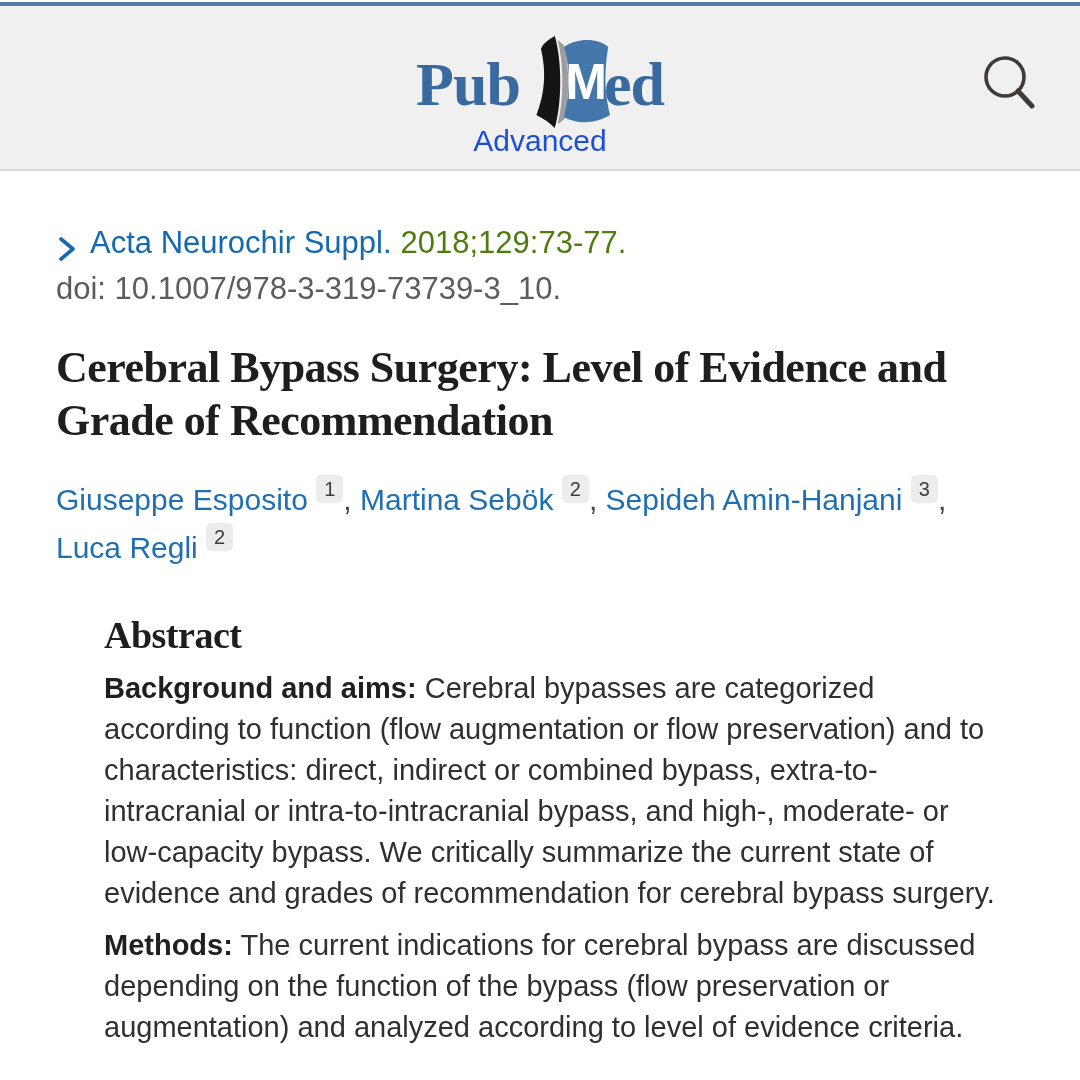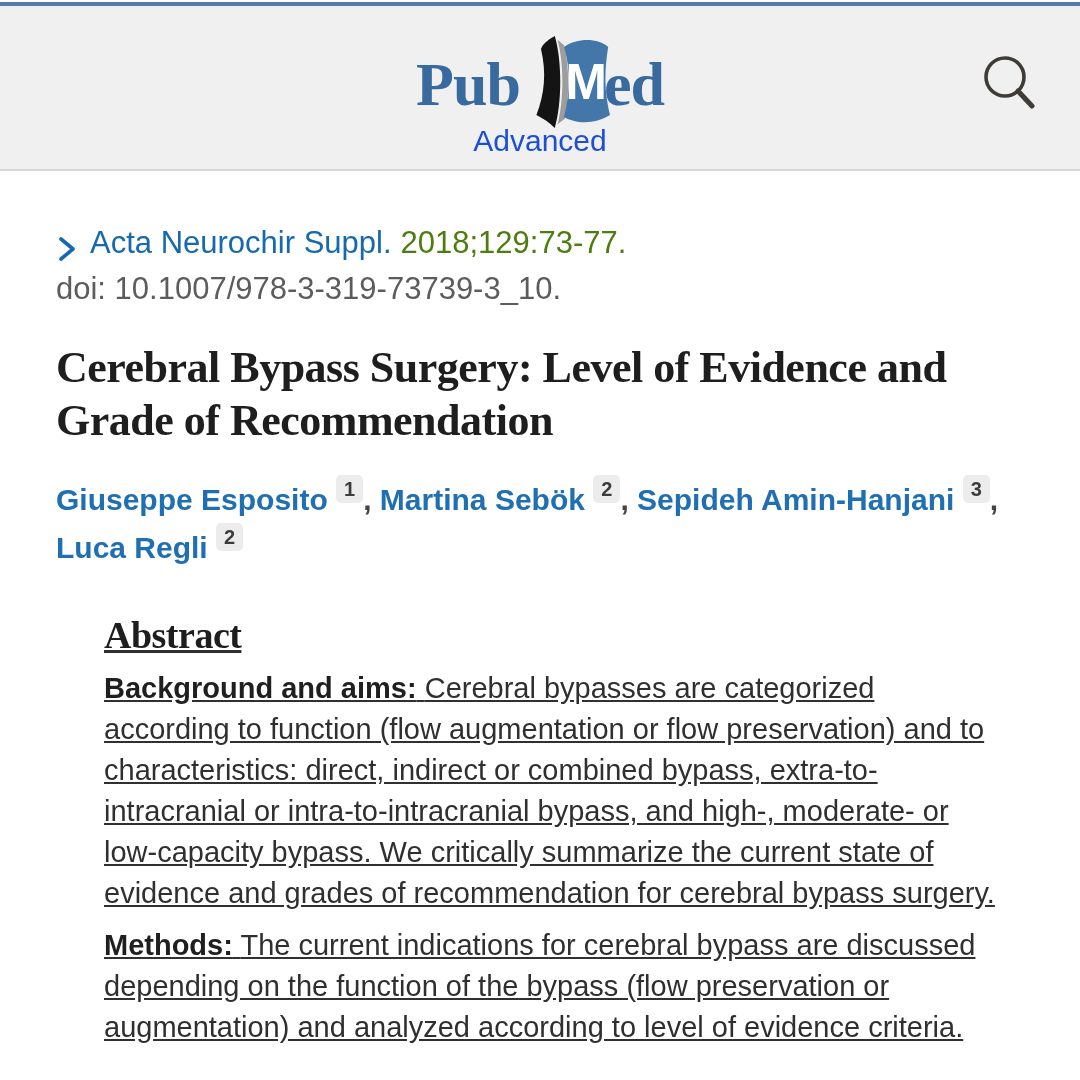--- a/index.html
+++ b/index.html
@@ -92,37 +92,36 @@
     max-width: 950px;
     letter-spacing: -0.5px;
   }
 
   .authors {
     margin-top: 28px;
     font-size: 30px;
     line-height: 47px;
     max-width: 960px;
     color: #444444;
-    font-weight: bold;
   }
   .author-link { color: #1f6fb2; text-decoration: none; cursor: pointer; }
   .aff {
     display: inline-block;
     background: #ececec;
     border-radius: 5px;
     font-size: 20px;
     line-height: 20px;
     padding: 4px 8px;
     color: #3c3c3c;
     vertical-align: 14px;
     cursor: pointer;
   }
   .author-sep { color: #444444; }
 
-  .abstract { margin: 42px 0 0 48px; max-width: 900px; text-decoration: underline; }
+  .abstract { margin: 42px 0 0 48px; max-width: 900px; }
   .abstract-heading {
     font-family: "Liberation Serif", serif;
     font-weight: bold;
     font-size: 38px;
     color: #1e1e1e;
     margin: 0;
     letter-spacing: -0.5px;
   }
   .abstract p {
     font-size: 29px;

